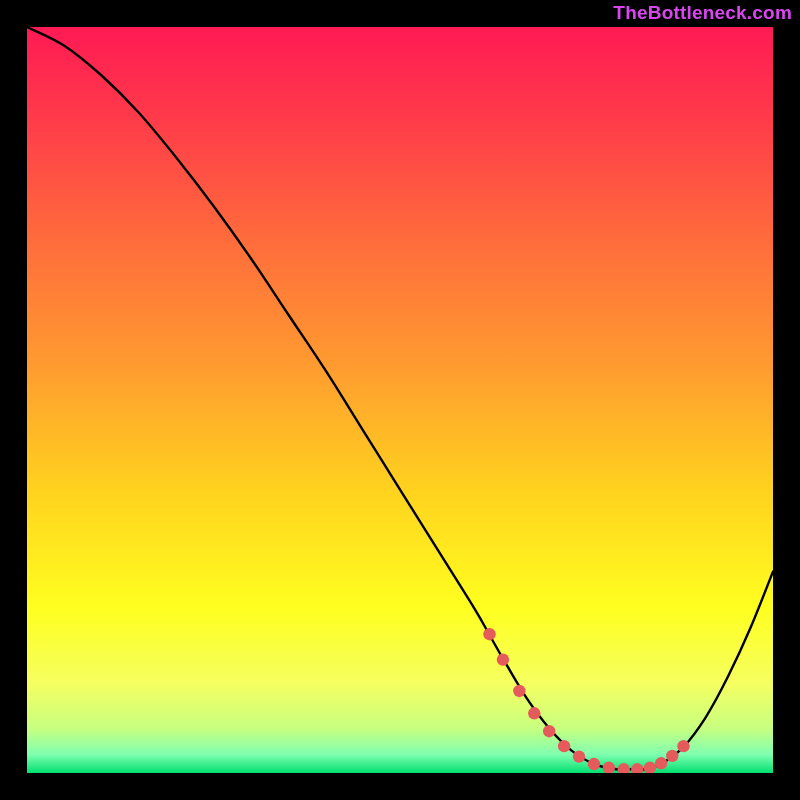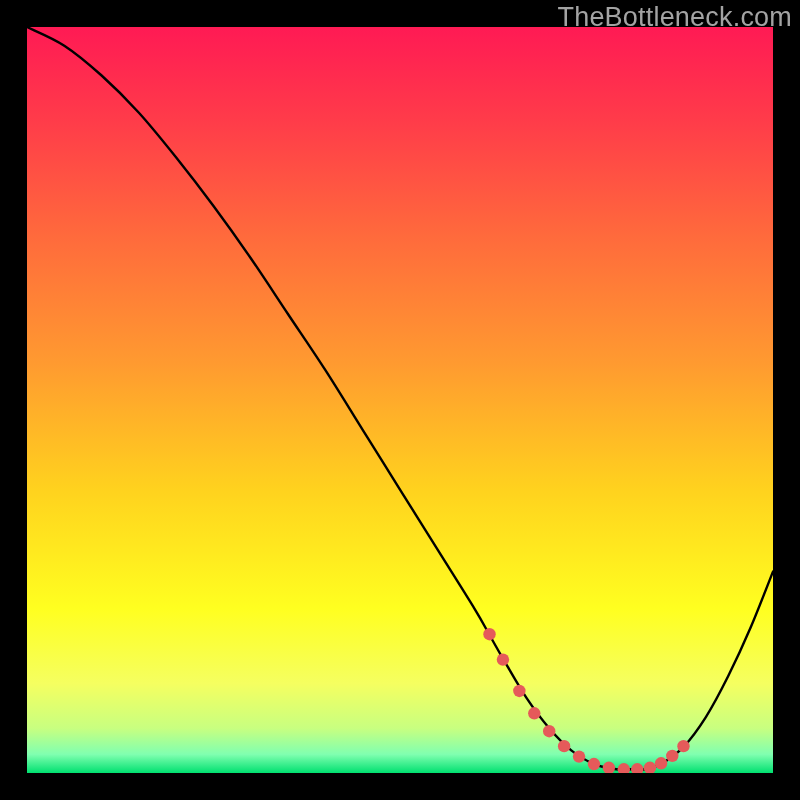--- a/index.html
+++ b/index.html
@@ -14,23 +14,23 @@
   .frame {
     position: relative;
     width: 800px;
     height: 800px;
     background: #000;
   }
   .watermark {
     position: absolute;
     top: 2px;
     right: 8px;
-    color: #a3a3a3;
-    font-size: 27px;
-    font-weight: 400;
+    color: #d946ef;
+    font-size: 19px;
+    font-weight: 700;
     letter-spacing: 0.2px;
     z-index: 5;
     user-select: none;
   }
   .plot {
     position: absolute;
     left: 27px;
     top: 27px;
     width: 746px;
     height: 746px;

